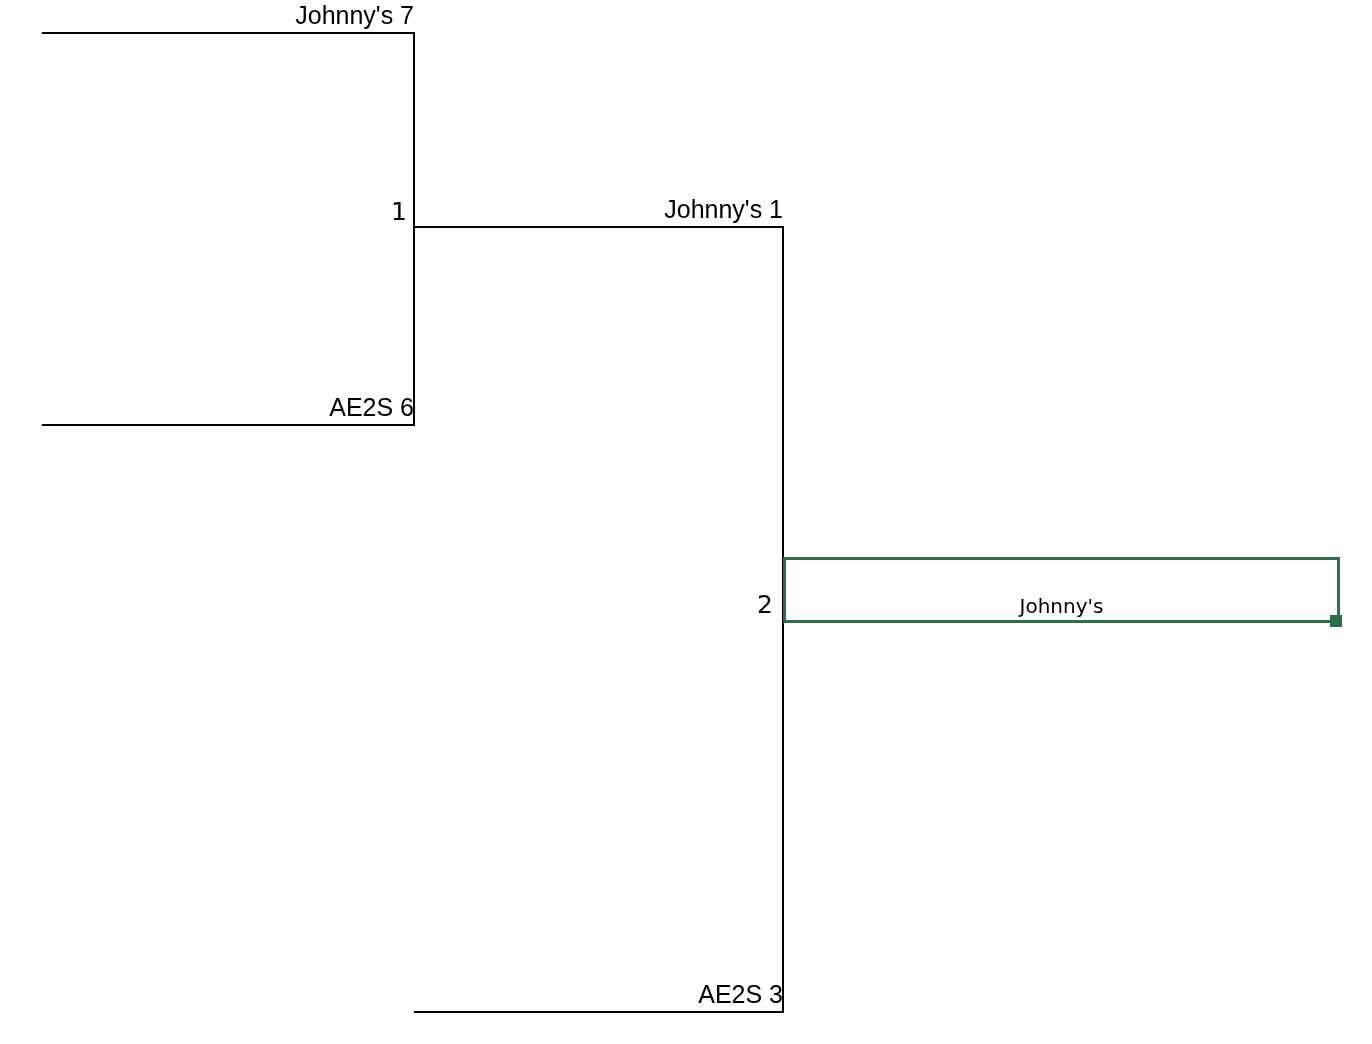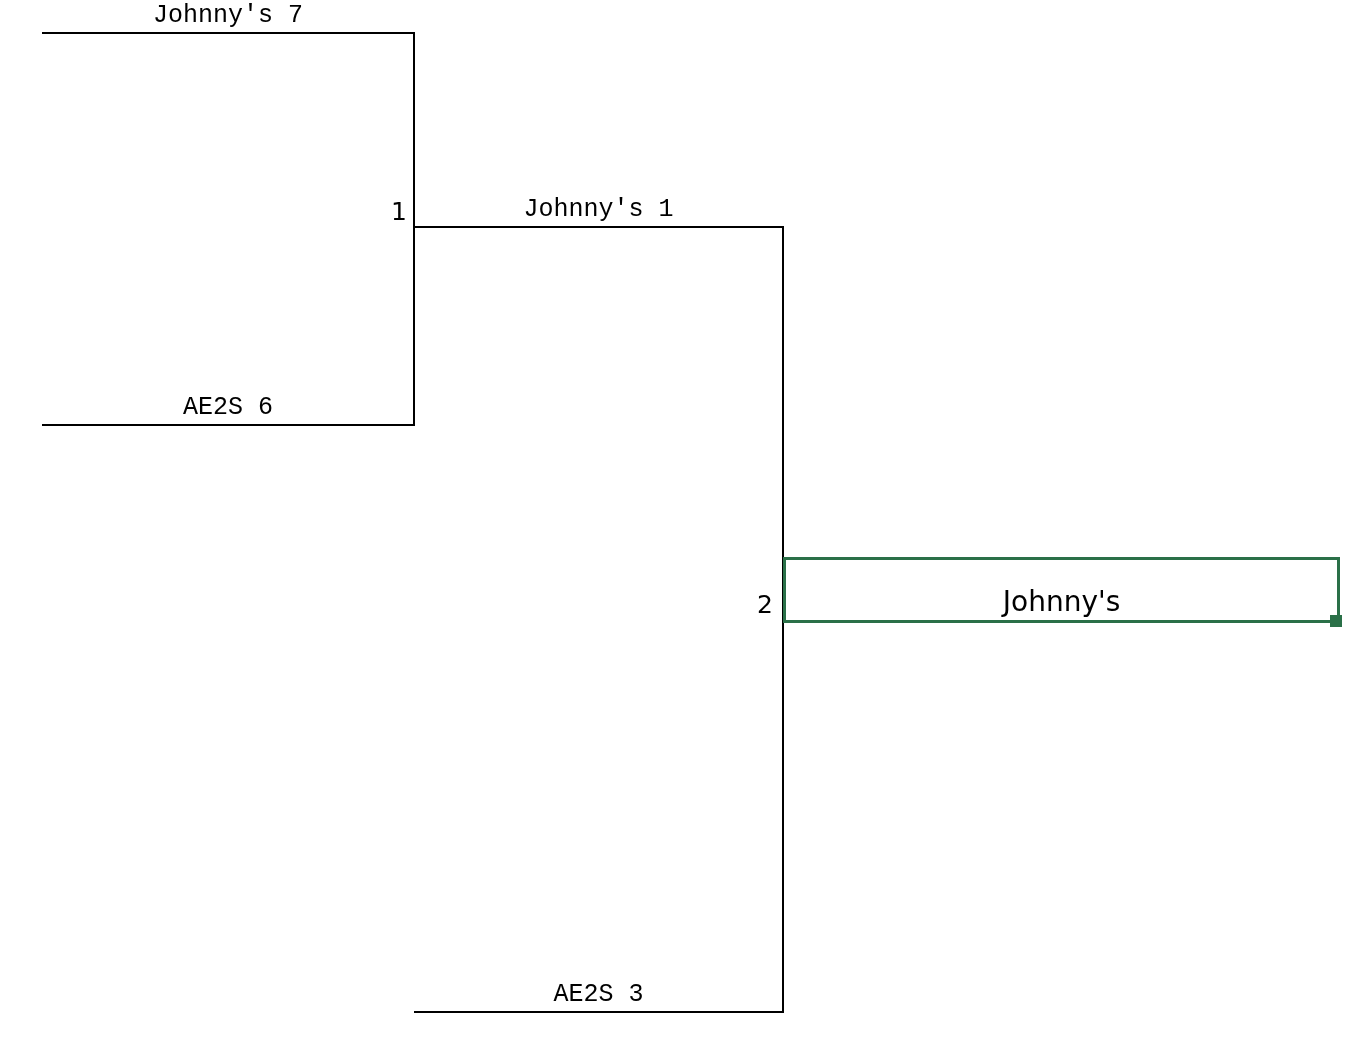--- a/index.html
+++ b/index.html
@@ -22,25 +22,25 @@
   #bracket-svg {
     position: absolute;
     left: 0;
     top: 0;
     width: 1372px;
     height: 1044px;
   }
 
   .slot-label {
     position: absolute;
-    font-family: Liberation Mono, monospace;
+    font-family: Liberation Sans, sans-serif;
     font-size: 25px;
     color: #000000;
     white-space: nowrap;
-    text-align: center;
+    text-align: right;
     line-height: 1;
   }
   .match-number {
     position: absolute;
     font-family: "DejaVu Sans", sans-serif;
     font-size: 25px;
     color: #000000;
     text-align: right;
     line-height: 1;
     white-space: nowrap;
@@ -69,21 +69,21 @@
     border: 3px solid #2a7048;
     background: transparent;
   }
   #champion-name {
     position: absolute;
     left: 0;
     right: 0;
     bottom: 4px;
     text-align: center;
     font-family: "DejaVu Sans", sans-serif;
-    font-size: 28px;
+    font-size: 20px;
     color: #000000;
     line-height: 1;
     white-space: nowrap;
   }
   #resize-handle {
     position: absolute;
     left: 1330px;
     top: 615px;
     width: 12px;
     height: 12px;

